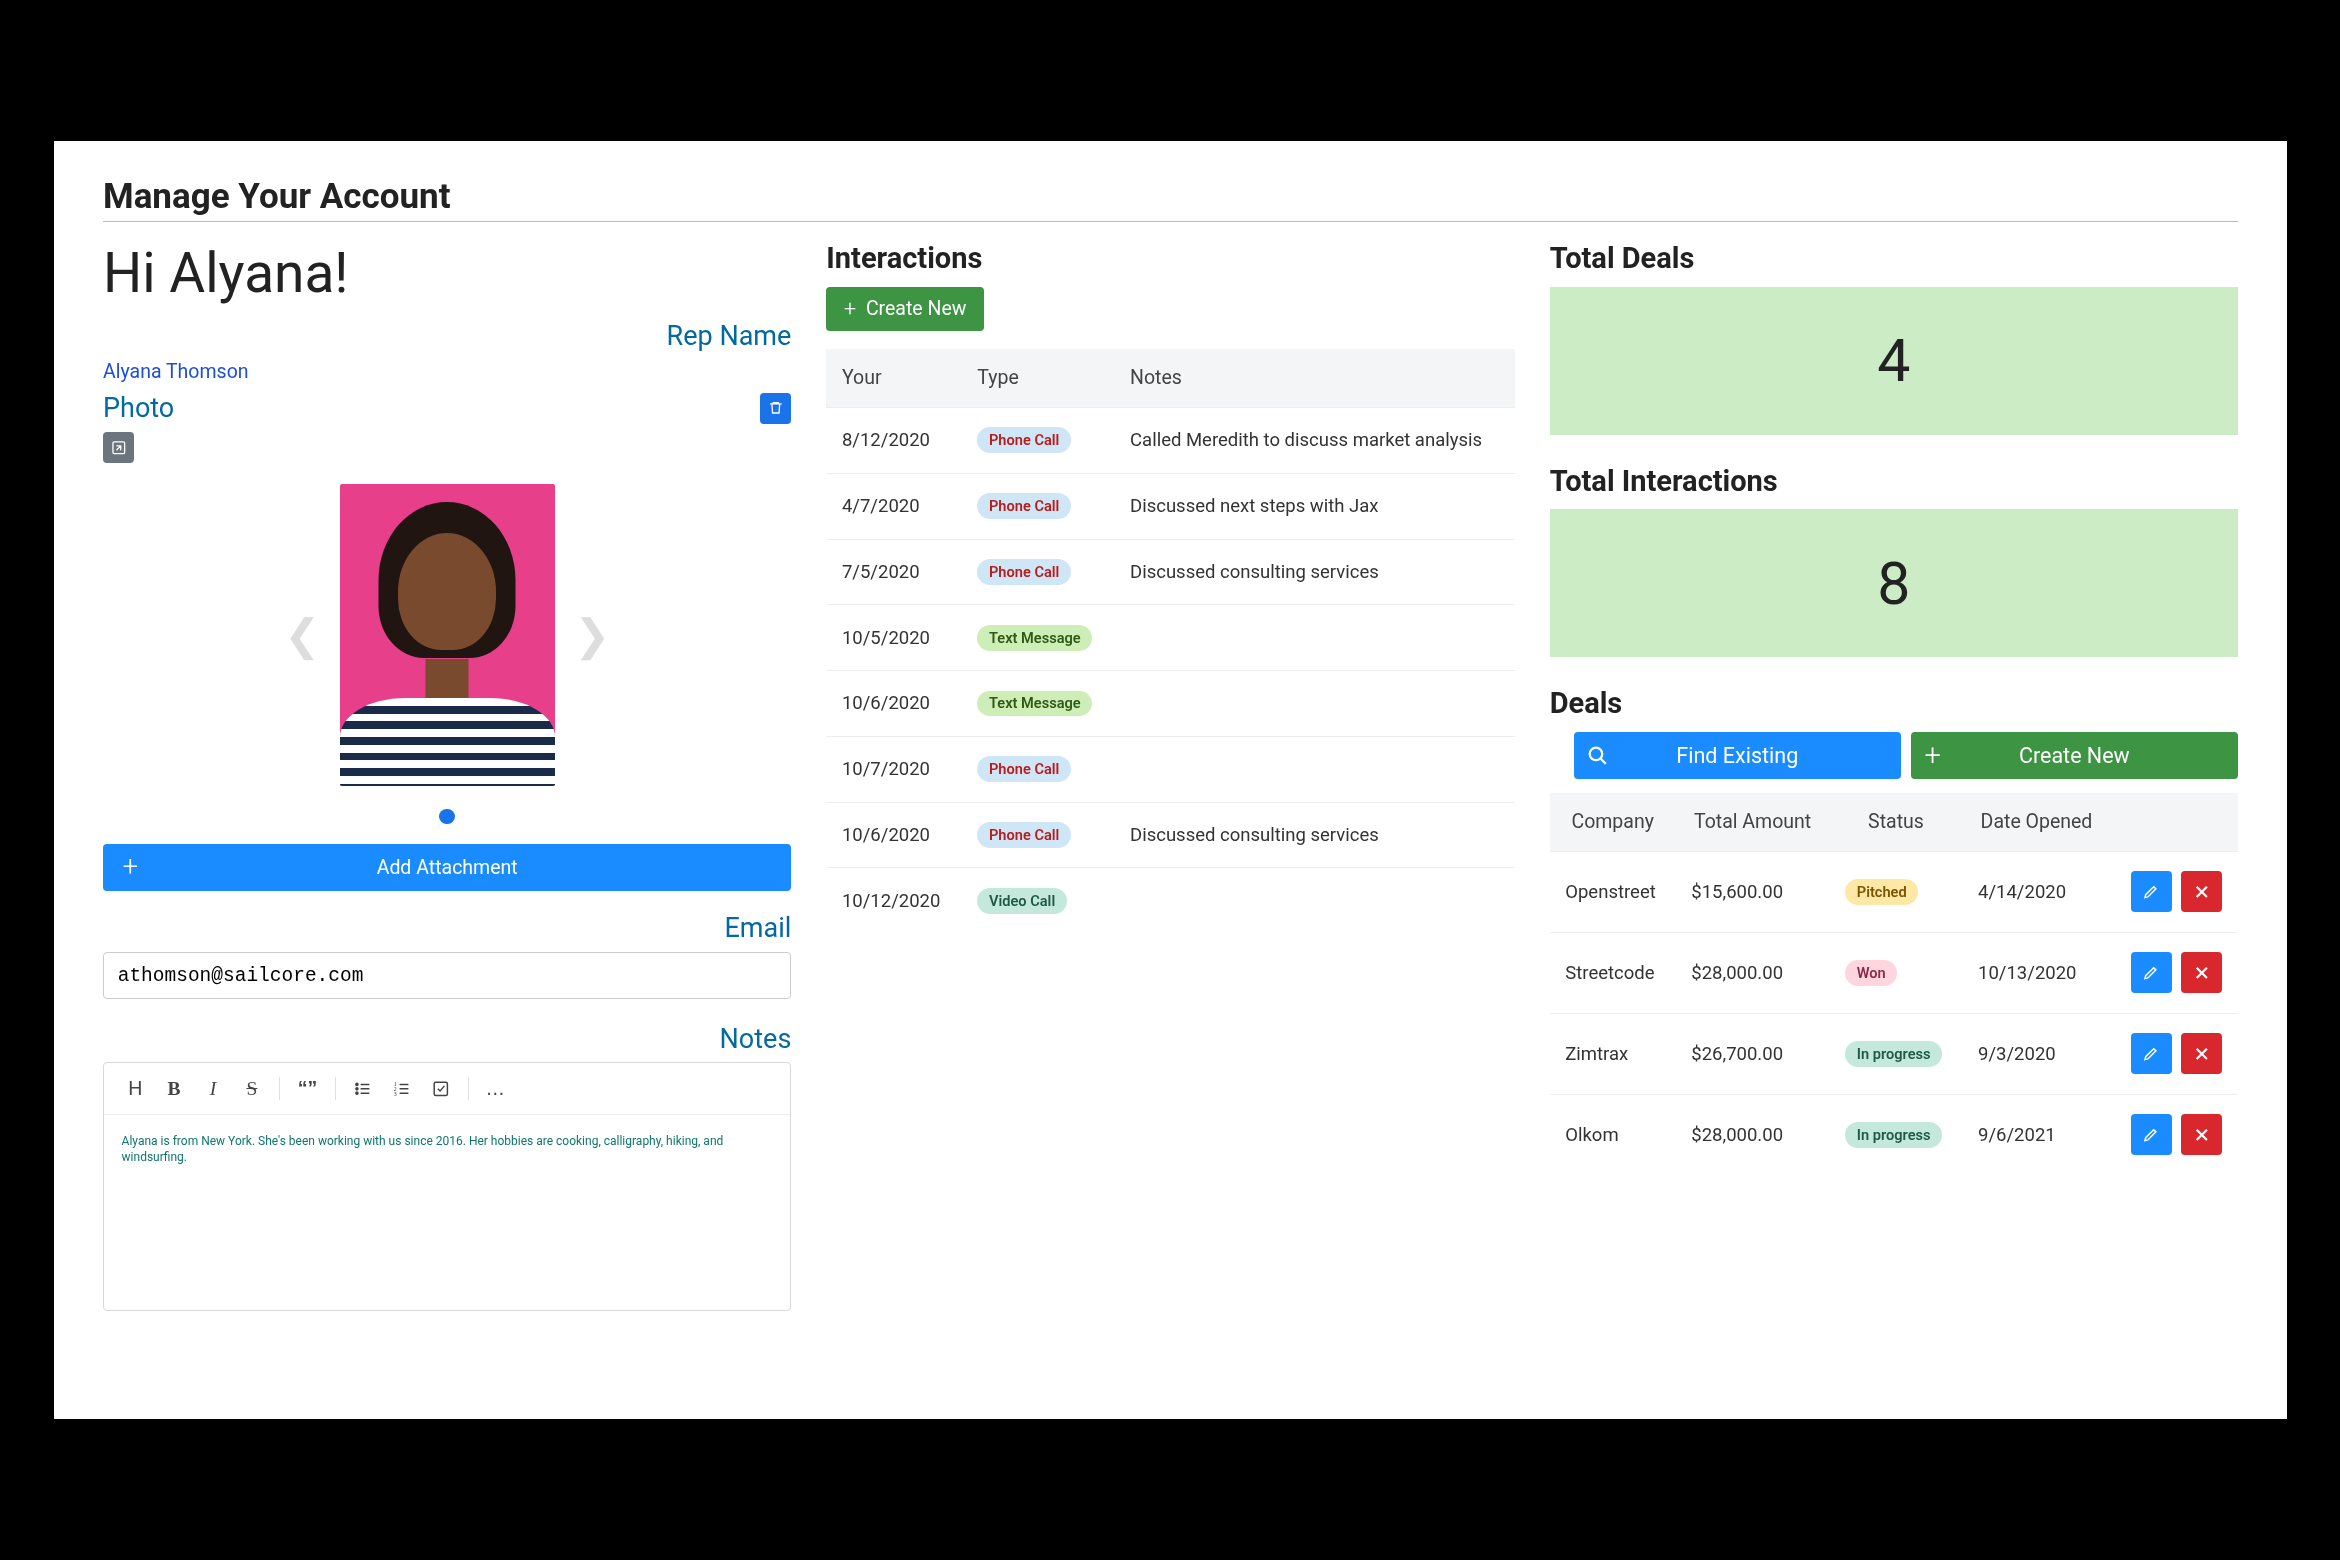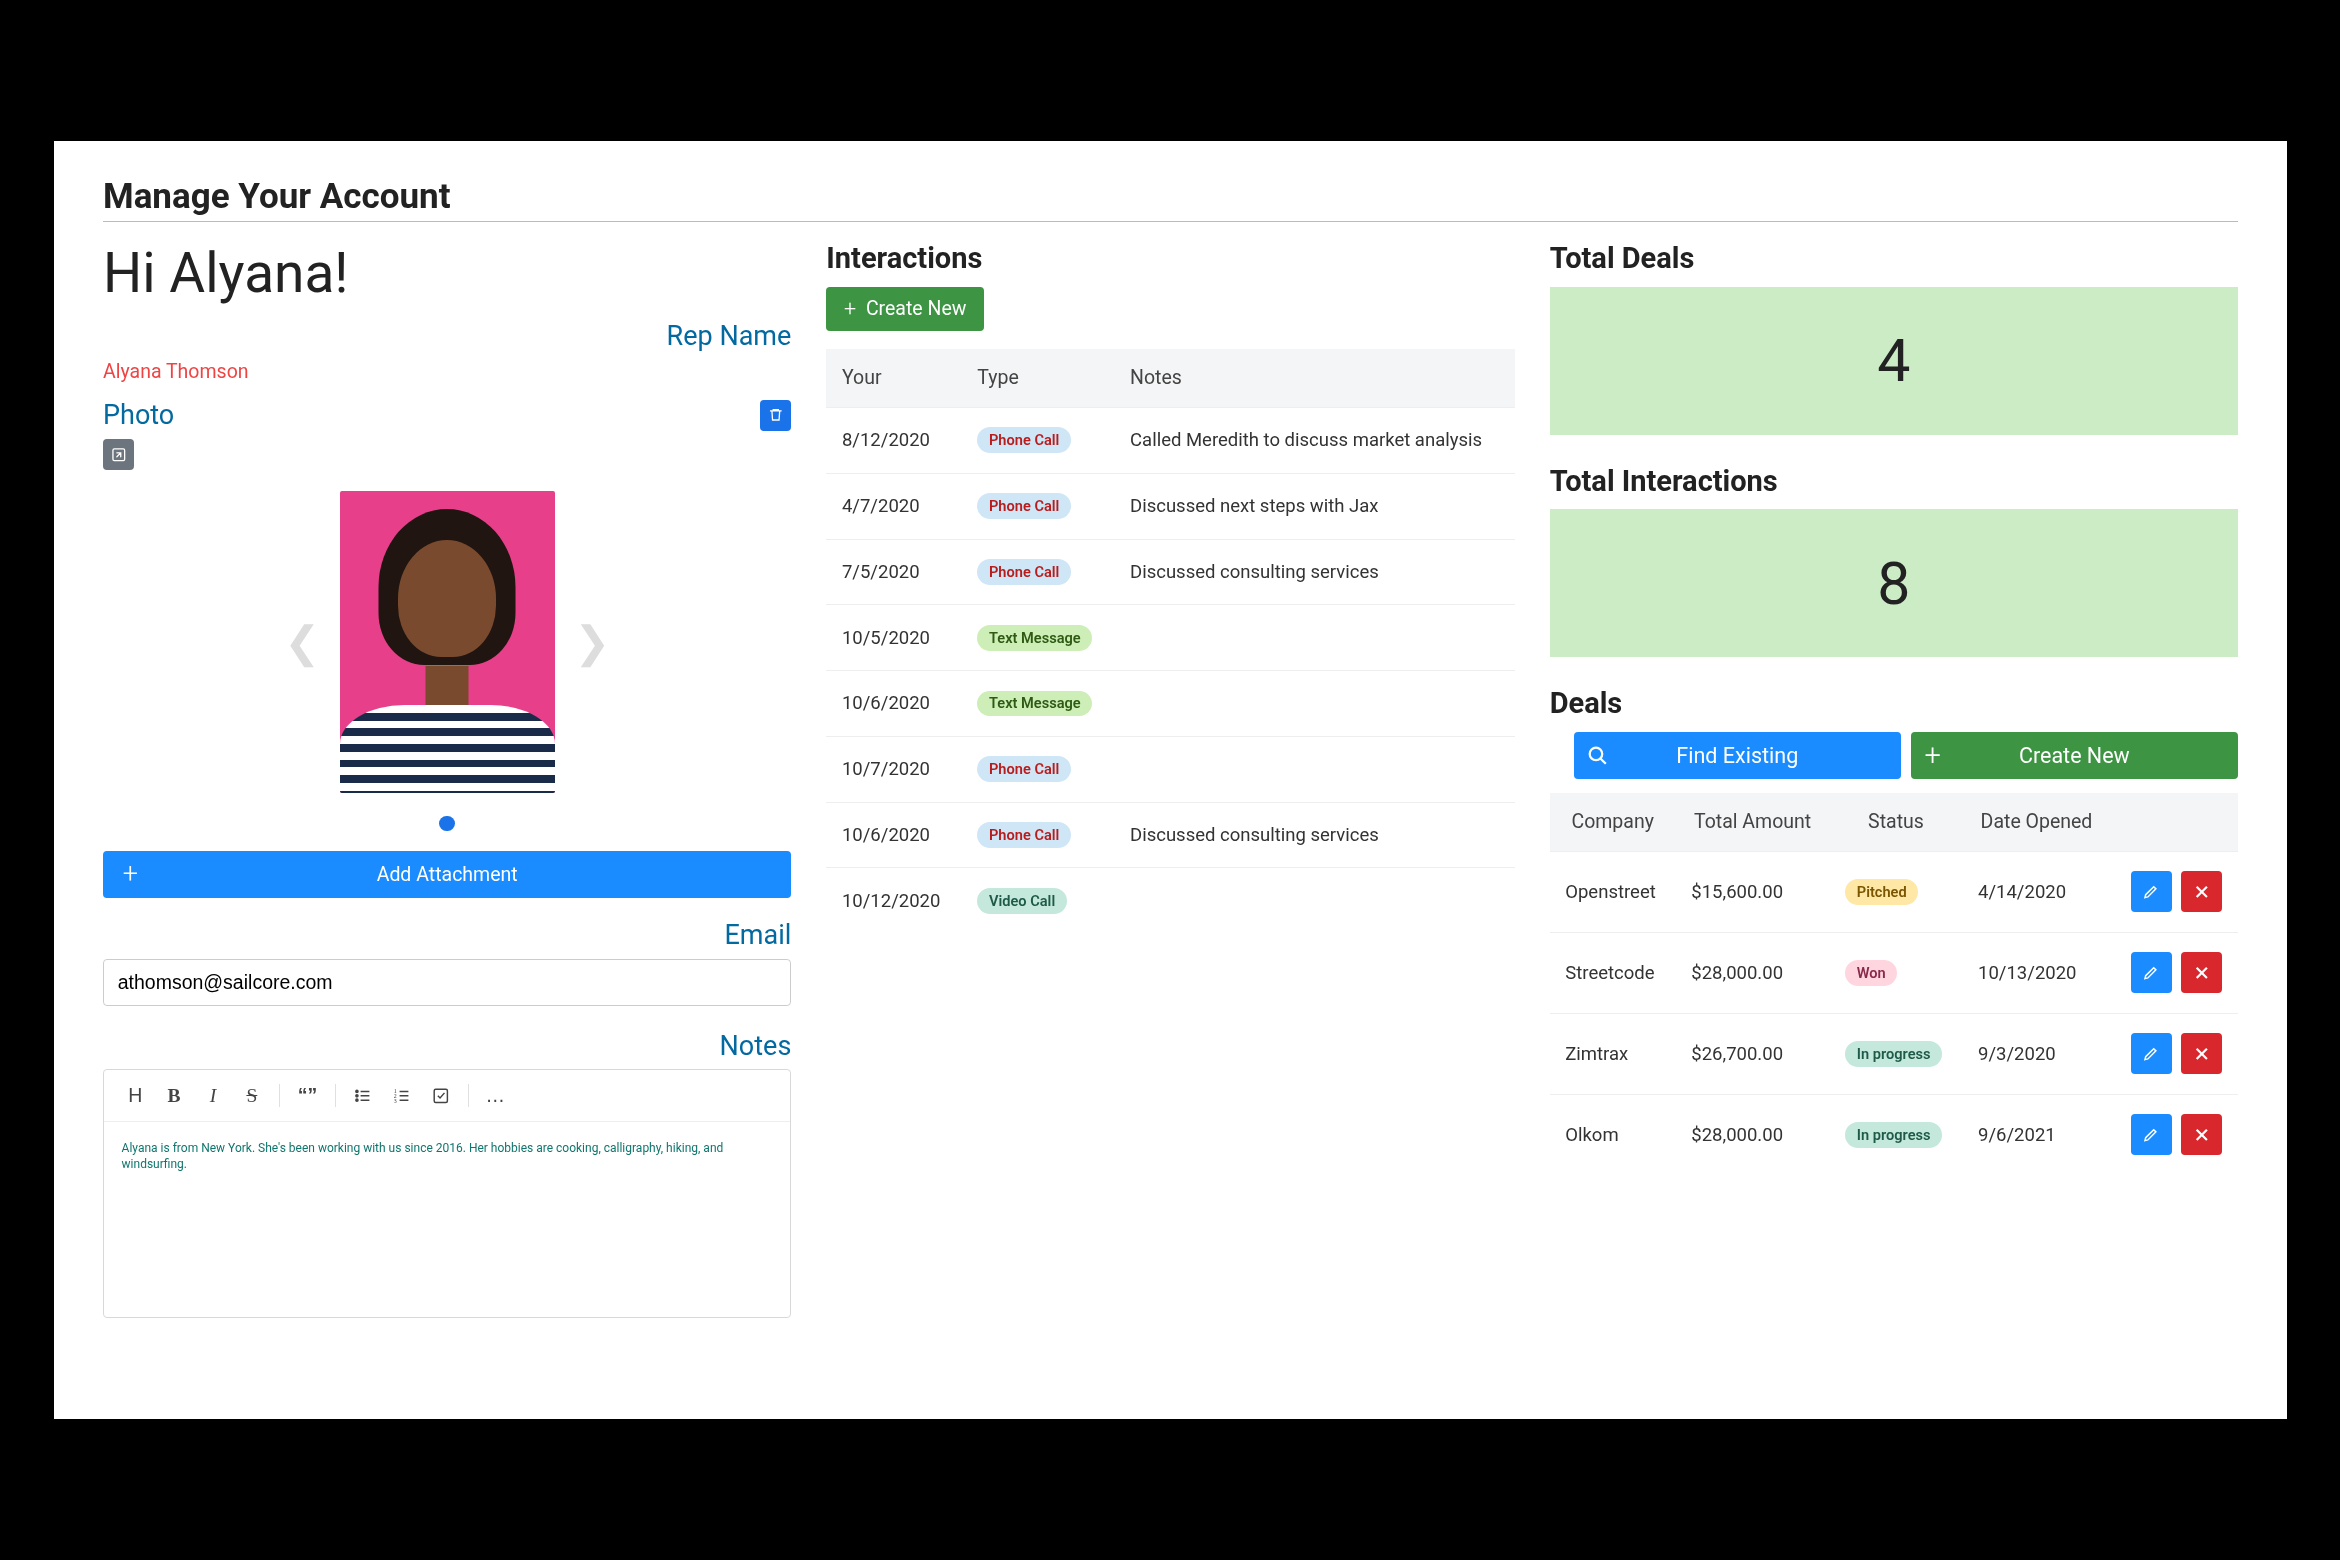--- a/index.html
+++ b/index.html
@@ -28,21 +28,21 @@
   margin-bottom: 19px;
 }
 .cols {
   display: flex;
   gap: 35px;
 }
 .col { flex: 1; min-width: 0; }
 
 .greeting { font-size: 55px; font-weight: 400; color: #222; margin-bottom: 15.6px; }
 .subhead { font-size: 27px; font-weight: 400; color: #0369a1; margin-bottom: 7.8px; text-align: right; }
-.rep-name-val { font-size: 19.5px; color: #ef4444; margin-bottom: 16px; }
+.rep-name-val { font-size: 19.5px; color: #1d4ed8; margin-bottom: 9px; }
 
 .photo-label-row { display: flex; justify-content: space-between; align-items: center; margin-bottom: 7.8px; }
 .sq-icon-btn { width: 31px; height: 31px; border-radius: 3.9px; display: flex; align-items: center; justify-content: center; cursor: pointer; }
 .sq-gray { background: #6c757d; color: #fff; }
 .sq-blue { background: #1a73e8; color: #fff; }
 
 .photo-carousel { position: relative; display: flex; align-items: center; justify-content: center; height: 332px; margin-bottom: 7.8px; }
 .carousel-arrow { color: #ddd; font-size: 43px; cursor: pointer; padding: 0 19.5px; user-select: none; }
 .avatar { width: 215px; height: 302px; background: #e83f8a; border-radius: 2px; position: relative; overflow: hidden; }
 .avatar-face { position: absolute; left: 50%; top: 49px; transform: translateX(-50%); width: 98px; height: 117px; background: #7a4a2e; border-radius: 50% 50% 44% 44%; }
@@ -56,21 +56,21 @@
 .btn-full {
   display: flex; align-items: center; justify-content: center; gap: 0;
   width: 100%; height: 47px; border-radius: 3.9px; color: #fff; font-size: 19.5px; cursor: pointer;
 }
 .btn-blue { background: #1a8cff; }
 .btn-full .plus-segment { position: absolute; left: 0; width: 55px; height: 100%; display: flex; align-items: center; justify-content: center; font-size: 27px; font-weight: 300; }
 .btn-full { position: relative; }
 
 .email-input {
   width: 100%; height: 47px; border: 1px solid #ccc; border-radius: 3.9px;
-  padding: 0 13.7px; font-size: 19.5px; margin-bottom: 23.4px;
+  padding: 0 13.7px; font-size: 19.5px; margin-bottom: 23.4px; font-family: Liberation Mono, monospace;
 }
 
 .notes-box { border: 1px solid #d8d8d8; border-radius: 3.9px; overflow: hidden; }
 .notes-toolbar { display: flex; align-items: center; gap: 3.9px; padding: 9.8px 13.7px; border-bottom: 1px solid #eee; }
 .tb-btn { width: 35px; height: 31px; display: flex; align-items: center; justify-content: center; font-family: Georgia, serif; font-size: 19.5px; color: #444; cursor: pointer; border-radius: 3.9px; }
 .tb-sep { width: 1px; height: 23.4px; background: #e0e0e0; margin: 0 5.9px; }
 .notes-body { padding: 17.6px; font-size: 12px; color: #0f766e; min-height: 195px; line-height: 1.4; }
 
 .section-title { font-size: 29px; font-weight: 700; color: #222; margin-bottom: 11.7px; }
 .btn-sm-green { background: #3d9442; color: #fff; border-radius: 3.9px; padding: 9.8px 17.6px; font-size: 19.5px; display: inline-flex; align-items: center; gap: 9.8px; cursor: pointer; margin-bottom: 17.6px; }

